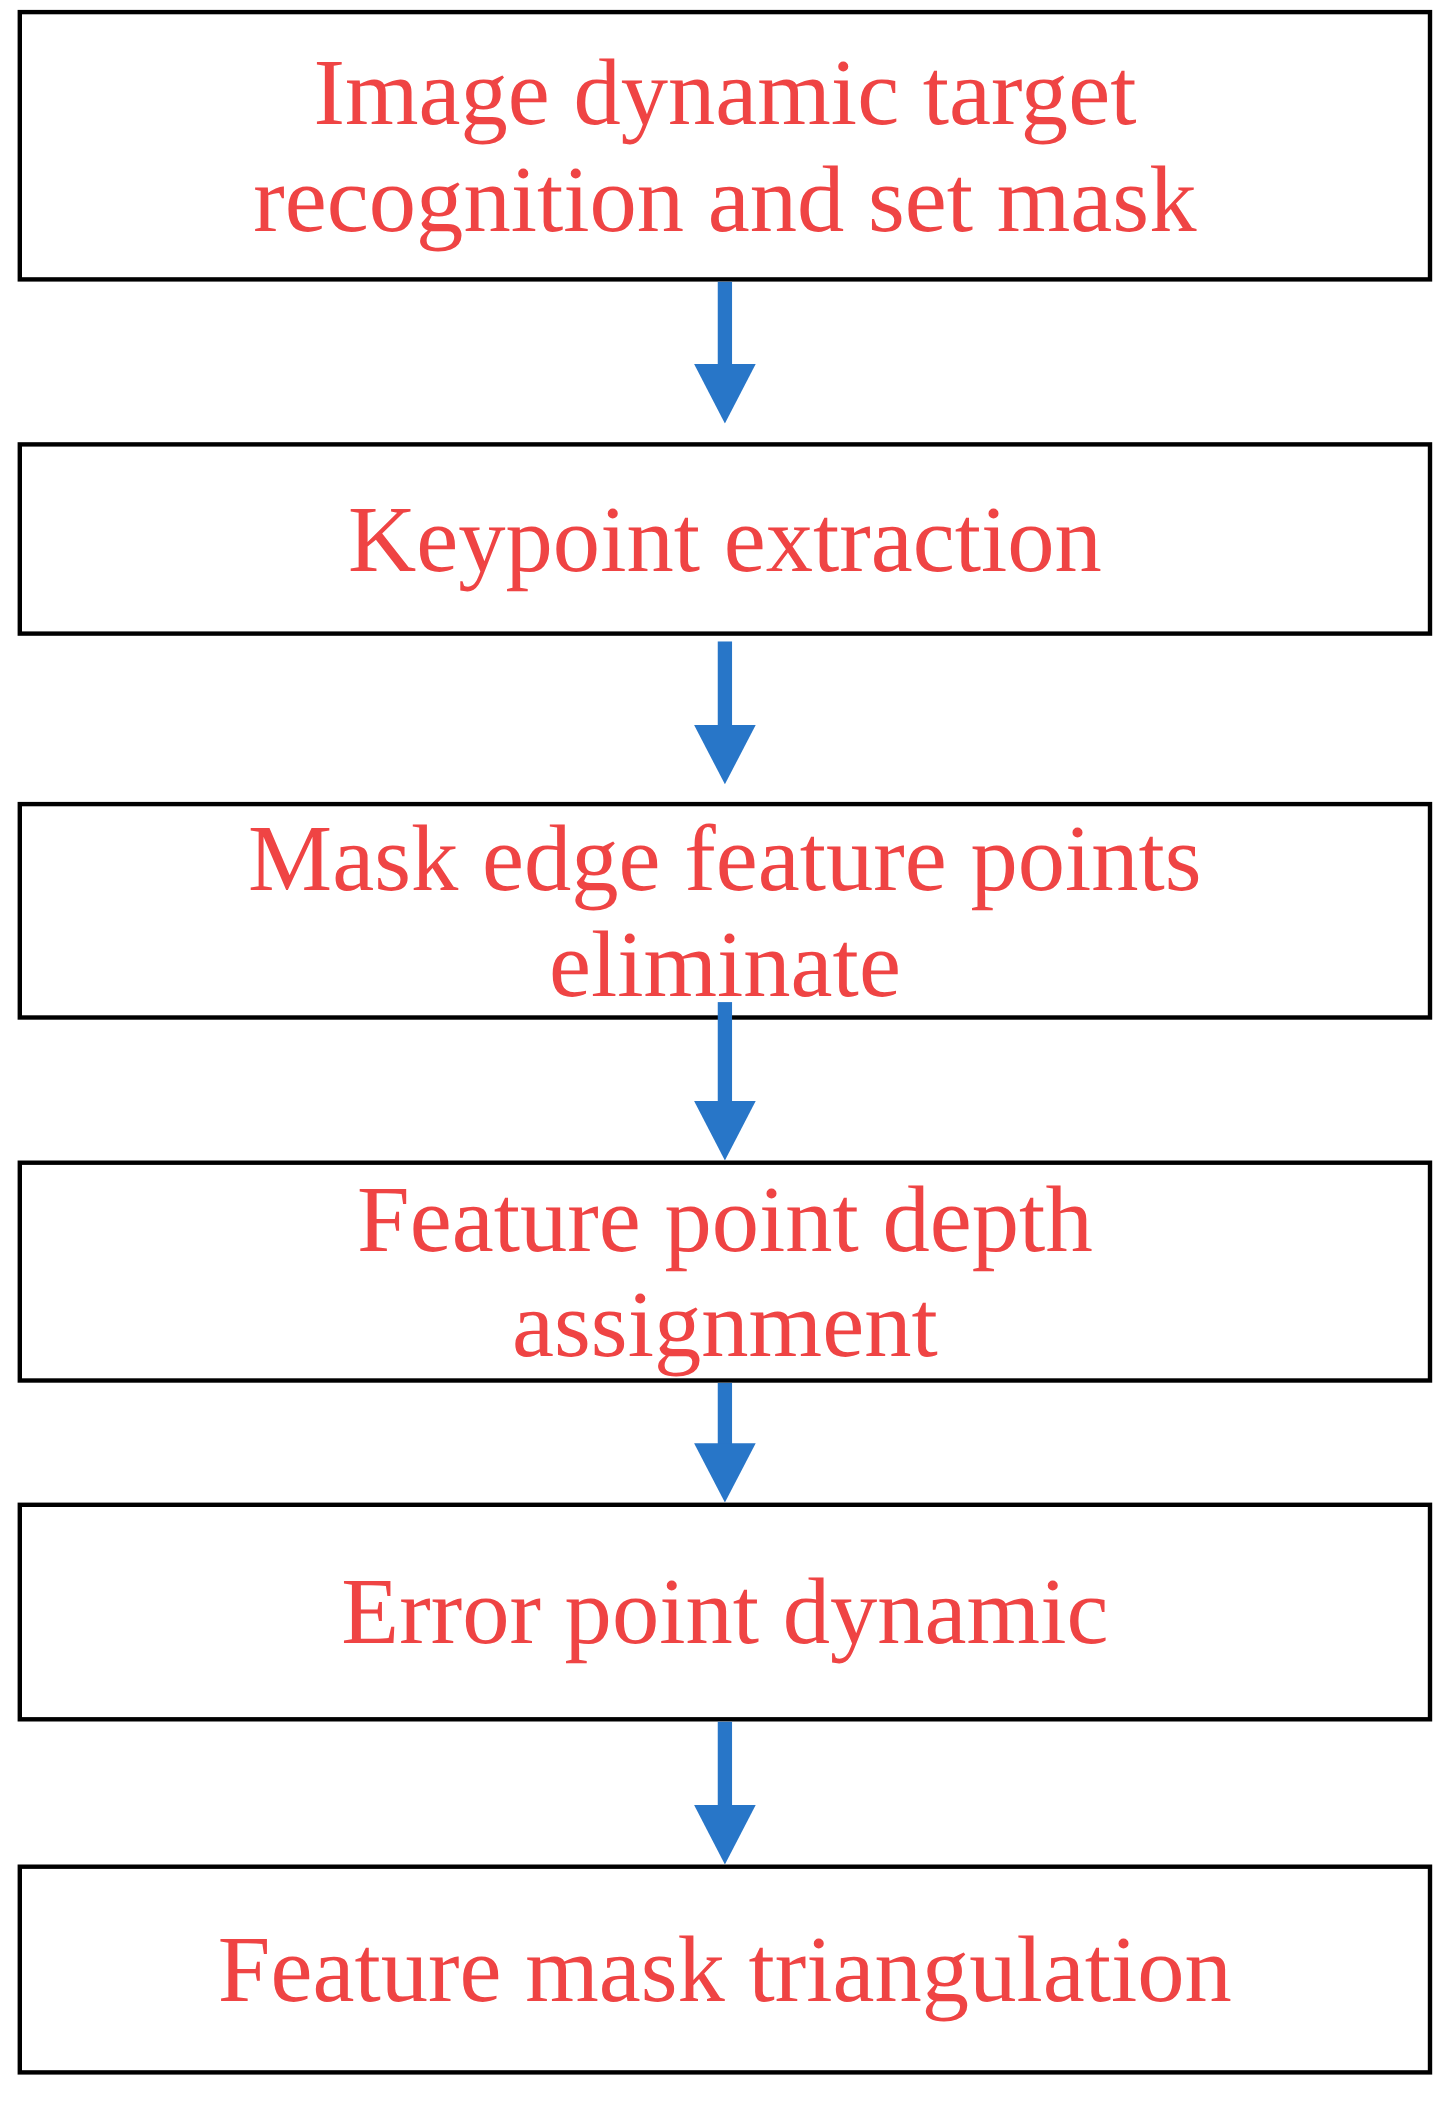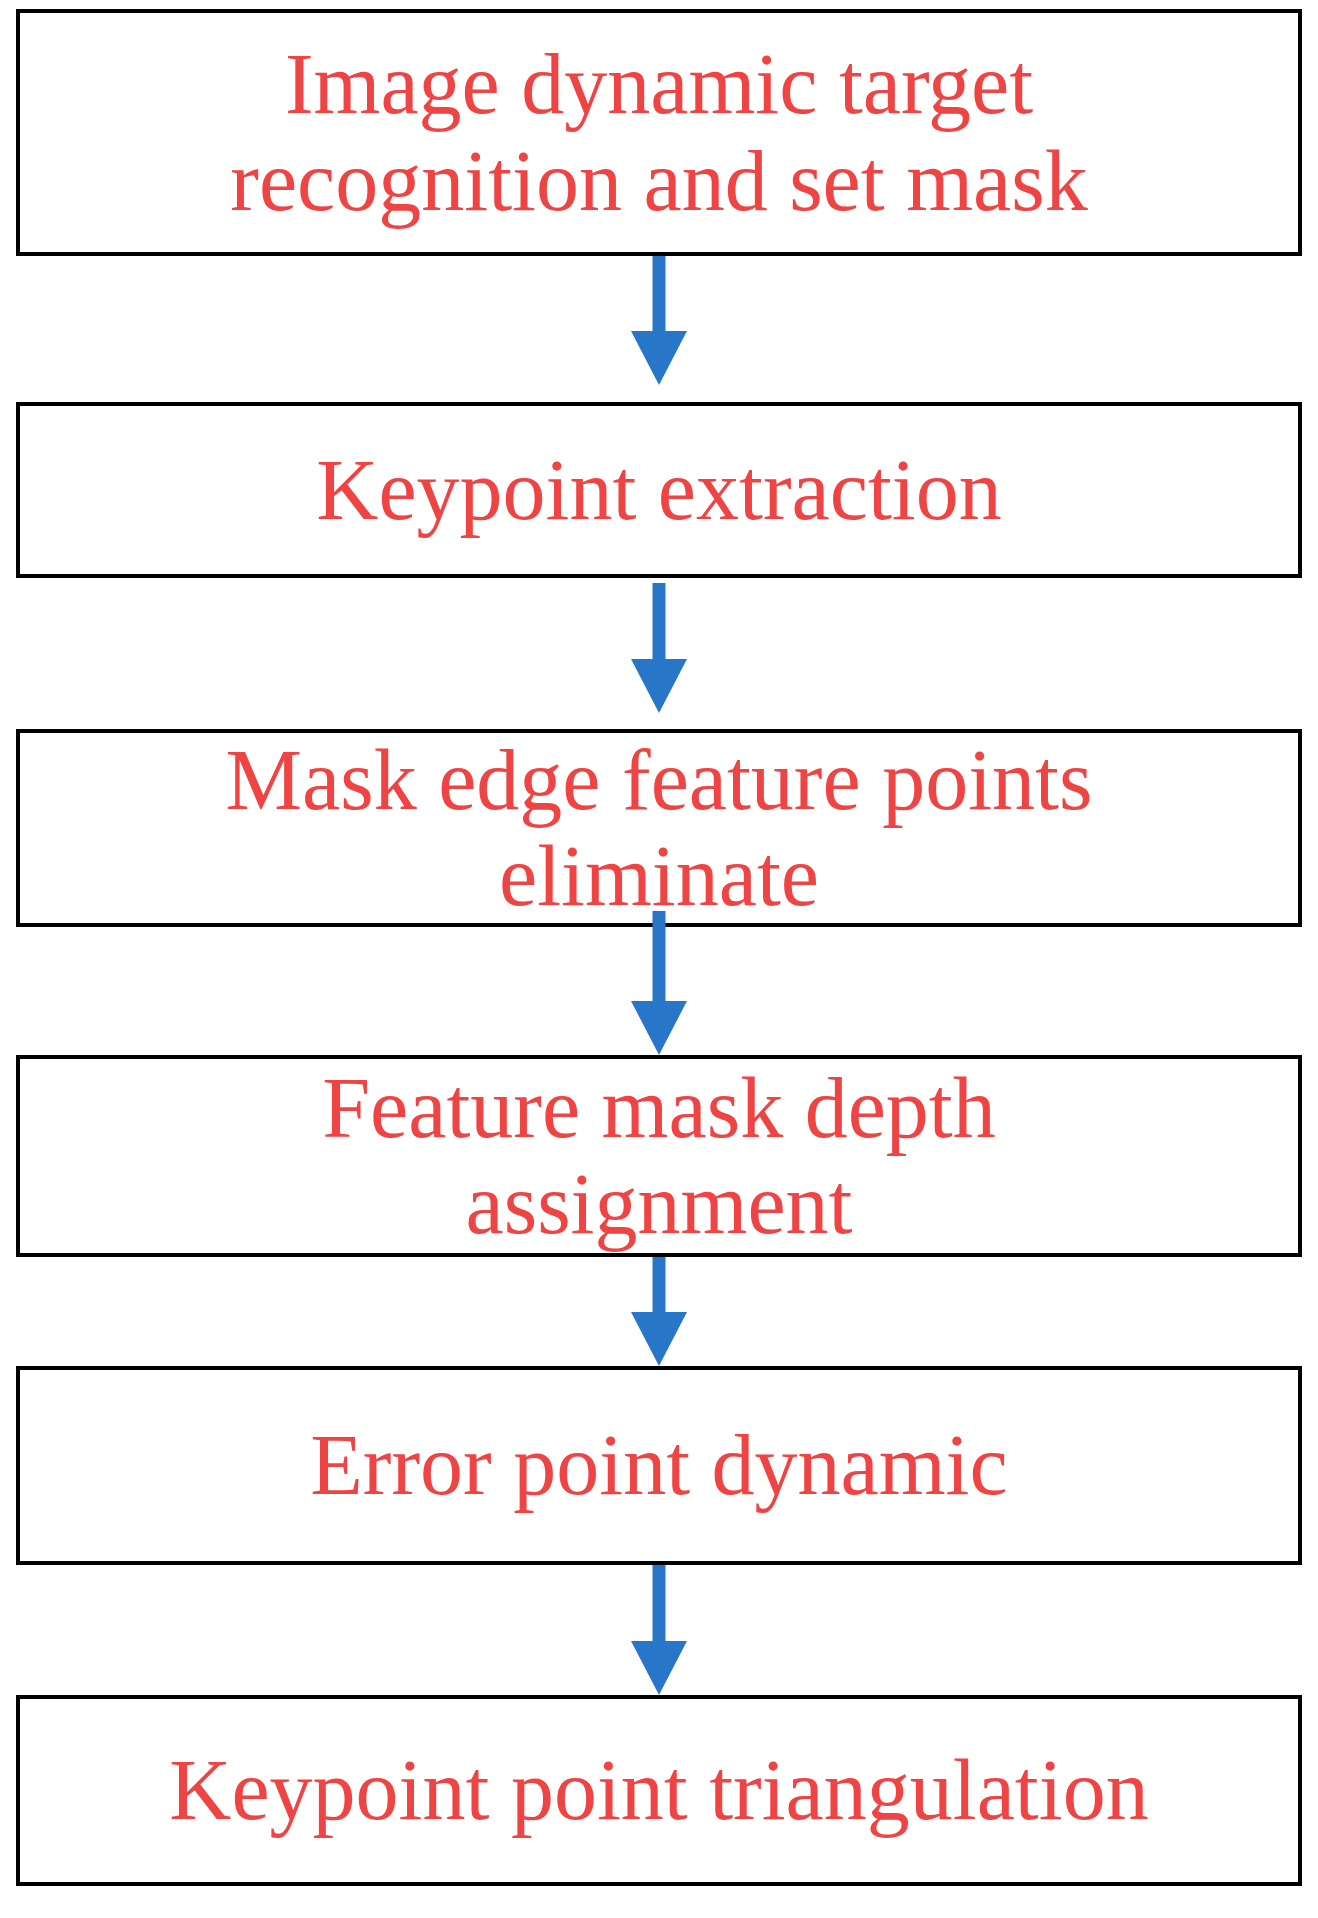--- a/index.html
+++ b/index.html
@@ -82,35 +82,35 @@
     <span class="flow-label">Mask edge feature points
 eliminate</span>
   </div>
 
   <svg class="flow-arrow" id="arrow-2" viewBox="0 0 60 144" xmlns="http://www.w3.org/2000/svg">
     <rect x="23.5" y="0" width="13" height="92" fill="#2876C8"></rect>
     <polygon points="2,90 58,90 30,144" fill="#2876C8"></polygon>
   </svg>
 
   <div class="flow-box" id="box-3">
-    <span class="flow-label">Feature mask depth
+    <span class="flow-label">Feature point depth
 assignment</span>
   </div>
 
   <svg class="flow-arrow" id="arrow-3" viewBox="0 0 60 109" xmlns="http://www.w3.org/2000/svg">
     <rect x="23.5" y="0" width="13" height="57" fill="#2876C8"></rect>
     <polygon points="2,55 58,55 30,109" fill="#2876C8"></polygon>
   </svg>
 
   <div class="flow-box" id="box-4">
     <span class="flow-label">Error point dynamic</span>
   </div>
 
   <svg class="flow-arrow" id="arrow-4" viewBox="0 0 60 130" xmlns="http://www.w3.org/2000/svg">
     <rect x="23.5" y="0" width="13" height="78" fill="#2876C8"></rect>
     <polygon points="2,76 58,76 30,130" fill="#2876C8"></polygon>
   </svg>
 
   <div class="flow-box" id="box-5">
-    <span class="flow-label">Keypoint point triangulation</span>
+    <span class="flow-label">Feature mask triangulation</span>
   </div>
 
 </div>
 
 </body></html>

